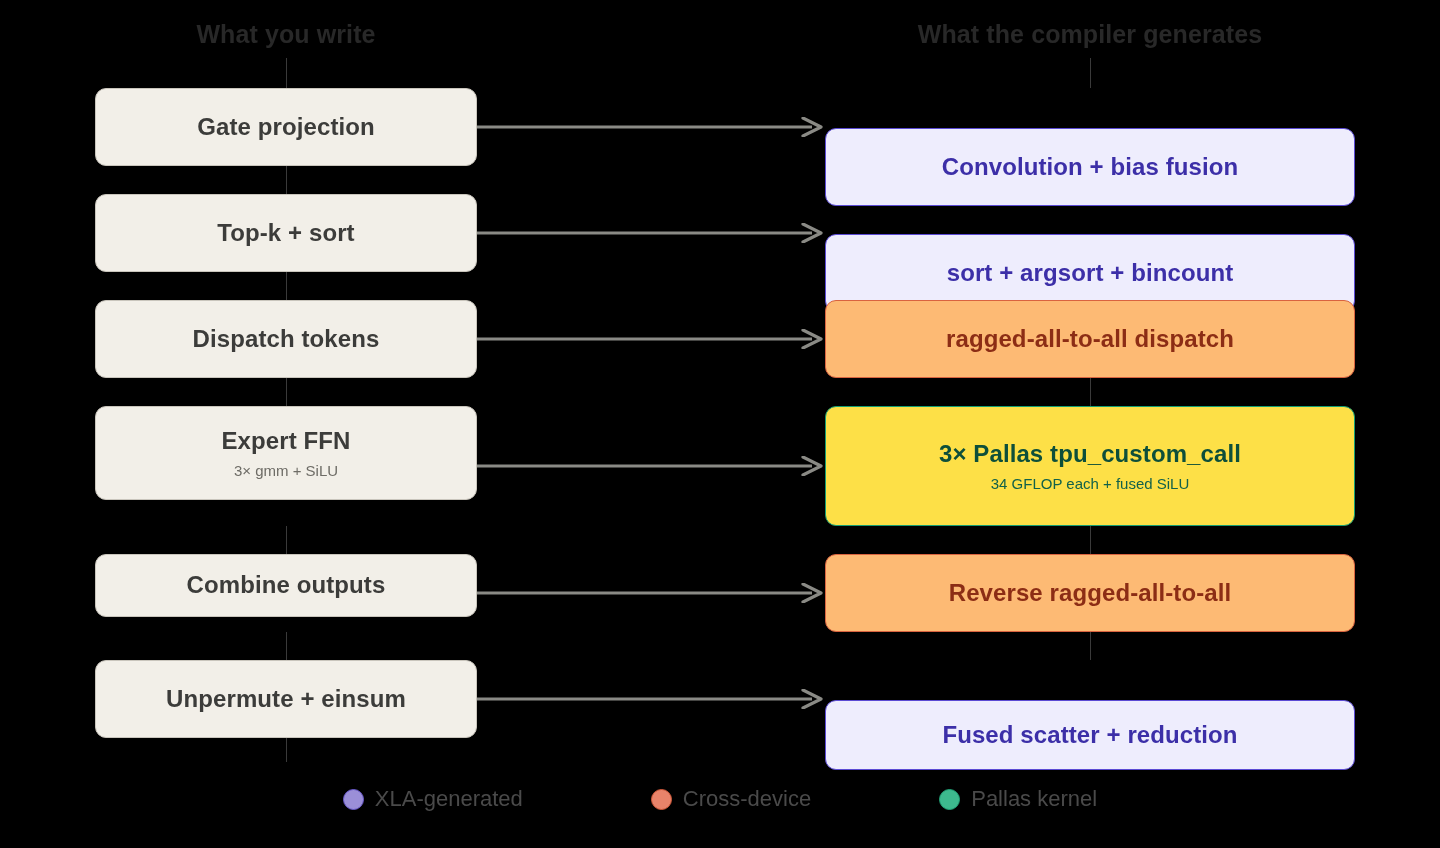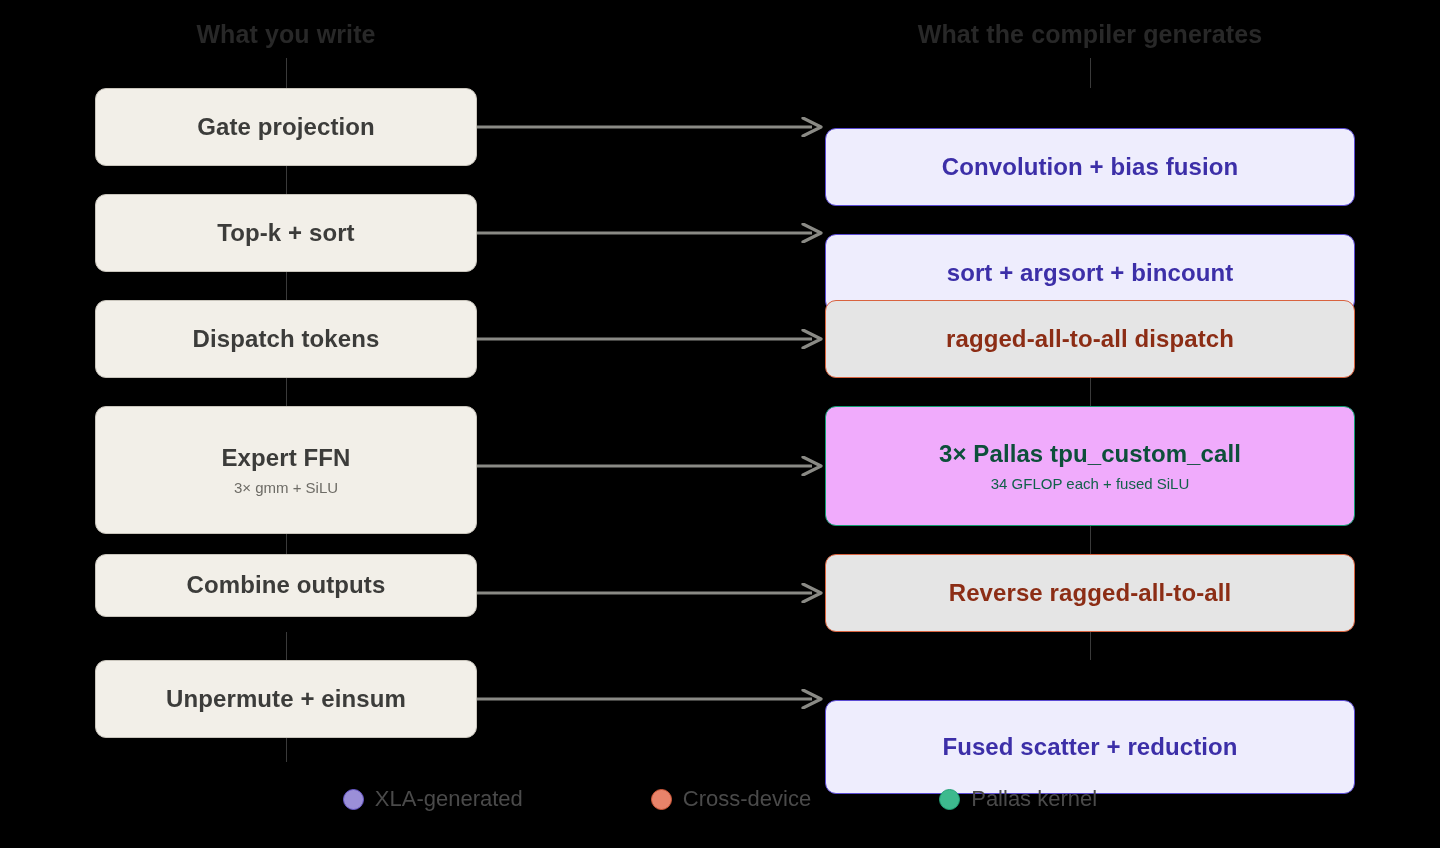--- a/index.html
+++ b/index.html
@@ -80,28 +80,28 @@
   }
   .node-dst.kind-xla {
     background: #eeedfd;
     border: 1.4px solid #5b4bd4;
     margin-top: 40px;
   }
   .node-dst.kind-xla .title,
   .node-dst.kind-xla .subtitle { color: #3c2fa8; }
 
   .node-dst.kind-cross {
-    background: #e5e5e5;
+    background: #fdba74;
     border: 1.4px solid #d9633f;
   }
   .node-dst.kind-cross .title,
   .node-dst.kind-cross .subtitle { color: #8c2d15; }
 
   .node-dst.kind-pallas {
-    background: #f0abfc;
+    background: #fde047;
     border: 1.4px solid #159e73;
   }
   .node-dst.kind-pallas .title    { color: #0d4f3a; }
   .node-dst.kind-pallas .subtitle { color: #12614a; }
 
   
   .arrow {
     position: absolute;
     left: 477px;
     width: 348px;
@@ -182,21 +182,21 @@
     <div class="node node-src" style="top: 300px; height: 78px;">
       <div class="title">Dispatch tokens</div>
     </div>
     <div class="node node-dst kind-cross" style="top: 300px; height: 78px;">
       <div class="title">ragged-all-to-all dispatch</div>
     </div>
     <div class="arrow" style="top: 329px;"><svg width="348" height="20" viewBox="0 0 348 20" xmlns="http://www.w3.org/2000/svg">
         <line x1="0" y1="10" x2="335" y2="10" stroke="#8a8a85" stroke-width="3.2"></line>
         <polyline points="326,1 344,10 326,19" fill="none" stroke="#8a8a85" stroke-width="3.2" stroke-linecap="round" stroke-linejoin="round"></polyline>
       </svg></div>
-    <div class="node node-src" style="top: 406px; height: 128px;">
+    <div class="node node-src" style="top: 406px; height: 94px;">
       <div class="title">Expert FFN</div>
       <div class="subtitle">3× gmm + SiLU</div>
     </div>
     <div class="node node-dst kind-pallas" style="top: 406px; height: 120px;">
       <div class="title">3× Pallas tpu_custom_call</div>
       <div class="subtitle">34 GFLOP each + fused SiLU</div>
     </div>
     <div class="arrow" style="top: 456px;"><svg width="348" height="20" viewBox="0 0 348 20" xmlns="http://www.w3.org/2000/svg">
         <line x1="0" y1="10" x2="335" y2="10" stroke="#8a8a85" stroke-width="3.2"></line>
         <polyline points="326,1 344,10 326,19" fill="none" stroke="#8a8a85" stroke-width="3.2" stroke-linecap="round" stroke-linejoin="round"></polyline>
@@ -207,21 +207,21 @@
     <div class="node node-dst kind-cross" style="top: 554px; height: 78px;">
       <div class="title">Reverse ragged-all-to-all</div>
     </div>
     <div class="arrow" style="top: 583px;"><svg width="348" height="20" viewBox="0 0 348 20" xmlns="http://www.w3.org/2000/svg">
         <line x1="0" y1="10" x2="335" y2="10" stroke="#8a8a85" stroke-width="3.2"></line>
         <polyline points="326,1 344,10 326,19" fill="none" stroke="#8a8a85" stroke-width="3.2" stroke-linecap="round" stroke-linejoin="round"></polyline>
       </svg></div>
     <div class="node node-src" style="top: 660px; height: 78px;">
       <div class="title">Unpermute + einsum</div>
     </div>
-    <div class="node node-dst kind-xla" style="top: 660px; height: 94px;">
+    <div class="node node-dst kind-xla" style="top: 660px; height: 70px;">
       <div class="title">Fused scatter + reduction</div>
     </div>
     <div class="arrow" style="top: 689px;"><svg width="348" height="20" viewBox="0 0 348 20" xmlns="http://www.w3.org/2000/svg">
         <line x1="0" y1="10" x2="335" y2="10" stroke="#8a8a85" stroke-width="3.2"></line>
         <polyline points="326,1 344,10 326,19" fill="none" stroke="#8a8a85" stroke-width="3.2" stroke-linecap="round" stroke-linejoin="round"></polyline>
       </svg></div>
   </div>
 
 <div id="legend">
     <div class="legend-item">

